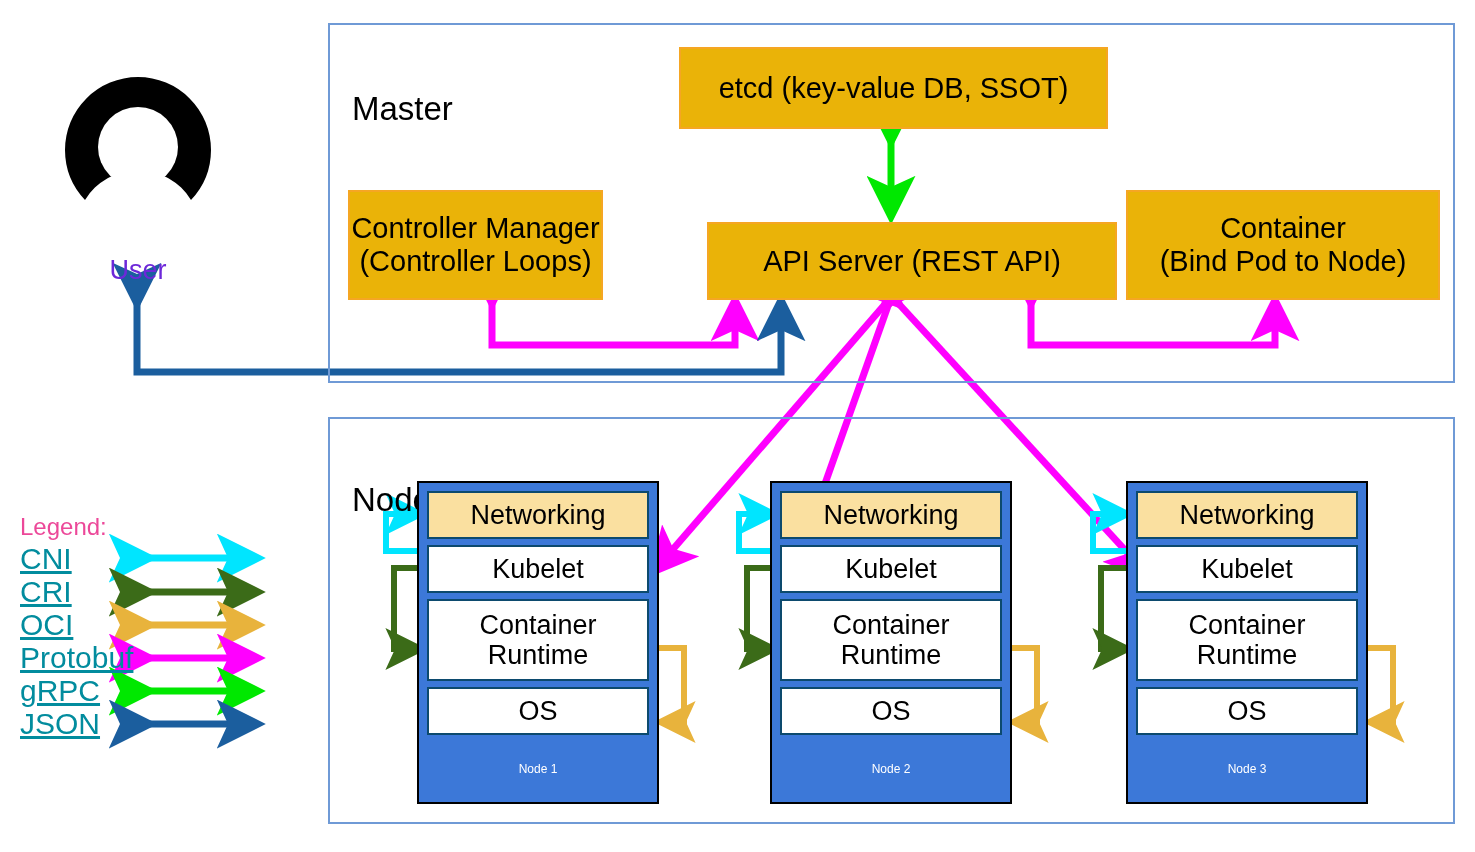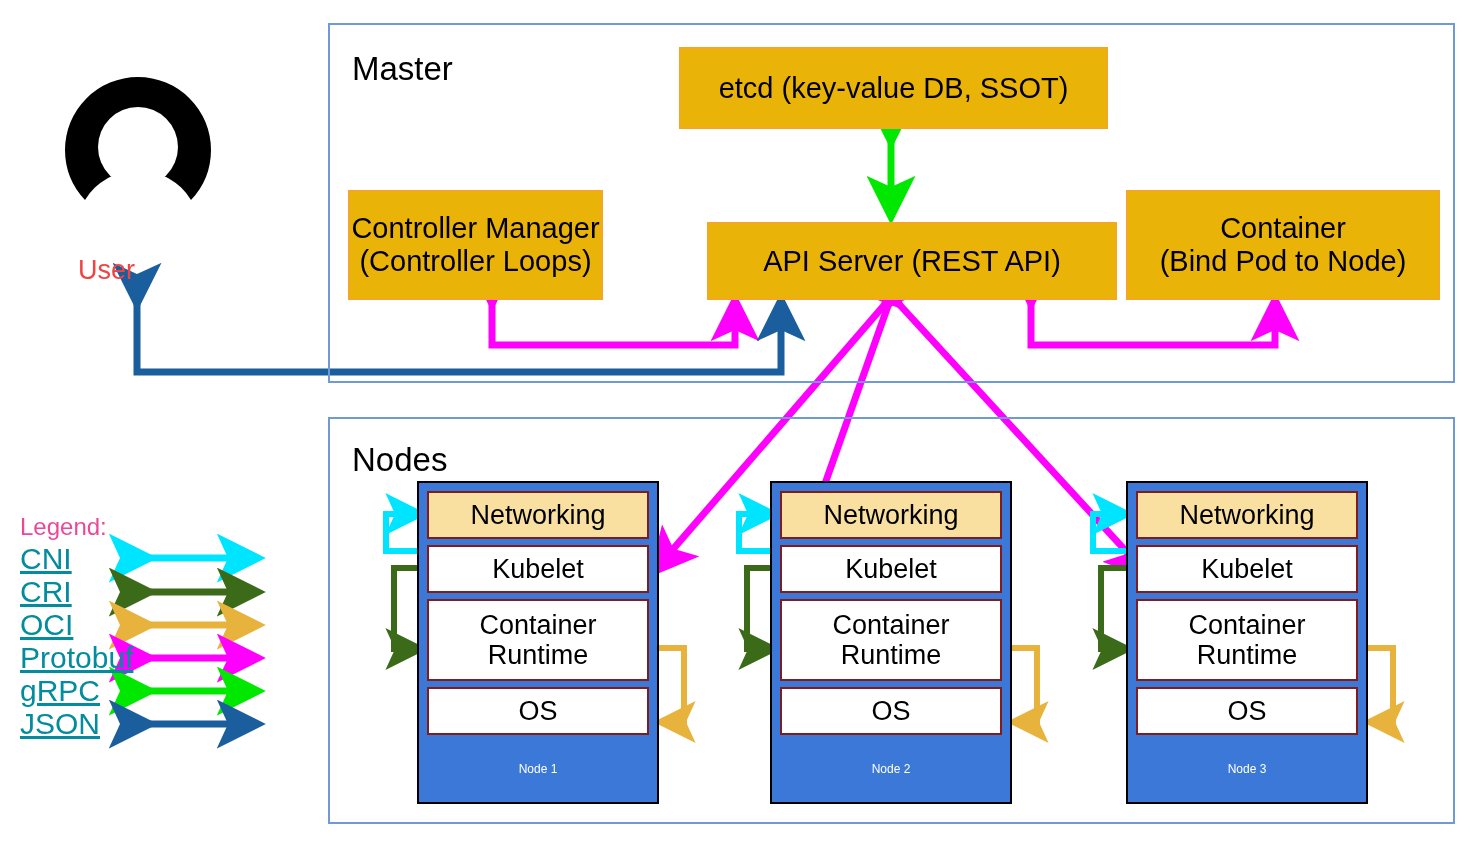--- a/index.html
+++ b/index.html
@@ -1,34 +1,34 @@
 <!DOCTYPE html>
 <html><head>
 <meta charset="utf-8">
 <style>
   html,body{margin:0;padding:0;background:#ffffff;}
   body{width:1475px;height:852px;font-family:"Liberation Sans",sans-serif;color:#000;}
   #stage{position:relative;width:1475px;height:852px;overflow:hidden;background:#fff;}
   #svg-layer{position:absolute;left:0;top:0;width:1475px;height:852px;}
 
   .frame{position:absolute;border:2px solid #6f9ad6;background:transparent;box-sizing:border-box;}
-  .frame-title{position:absolute;font-size:33px;line-height:33px;color:#000;white-space:nowrap;}
+  .frame-title{position:absolute;font-size:33px;line-height:33px;color:#000;white-space:nowrap;margin-top:40px;}
 
   .obox{position:absolute;border:2px solid #f5a623;background:#eab308;box-sizing:border-box;
         display:flex;align-items:center;justify-content:center;text-align:center;
         font-size:29px;line-height:33px;color:#000;}
 
   .node{position:absolute;background:#3c78d8;border:2px solid #000;box-sizing:border-box;}
-  .node-layer{position:absolute;border:2px solid #7f1d1d;box-sizing:border-box;
+  .node-layer{position:absolute;border:2px solid #0c4a6e;box-sizing:border-box;
               display:flex;align-items:center;justify-content:center;text-align:center;
               font-size:27px;line-height:30px;background:#fff;color:#000;}
   .node-layer.net{background:#fae0a0;}
   .node-label{position:absolute;left:0;right:0;text-align:center;color:#fff;font-size:12px;line-height:22px;}
 
-  .user-label{position:absolute;font-size:27px;line-height:30px;color:#ef4444;text-align:left;}
+  .user-label{position:absolute;font-size:27px;line-height:30px;color:#6d28d9;text-align:center;}
 
   .legend-title{position:absolute;font-size:24px;line-height:27px;color:#ec4899;}
   .legend-item{position:absolute;font-size:30px;line-height:28px;color:#028c9e;
                text-decoration:underline;white-space:nowrap;}
 </style>
 </head>
 <body>
 
 <div id="stage">
 

